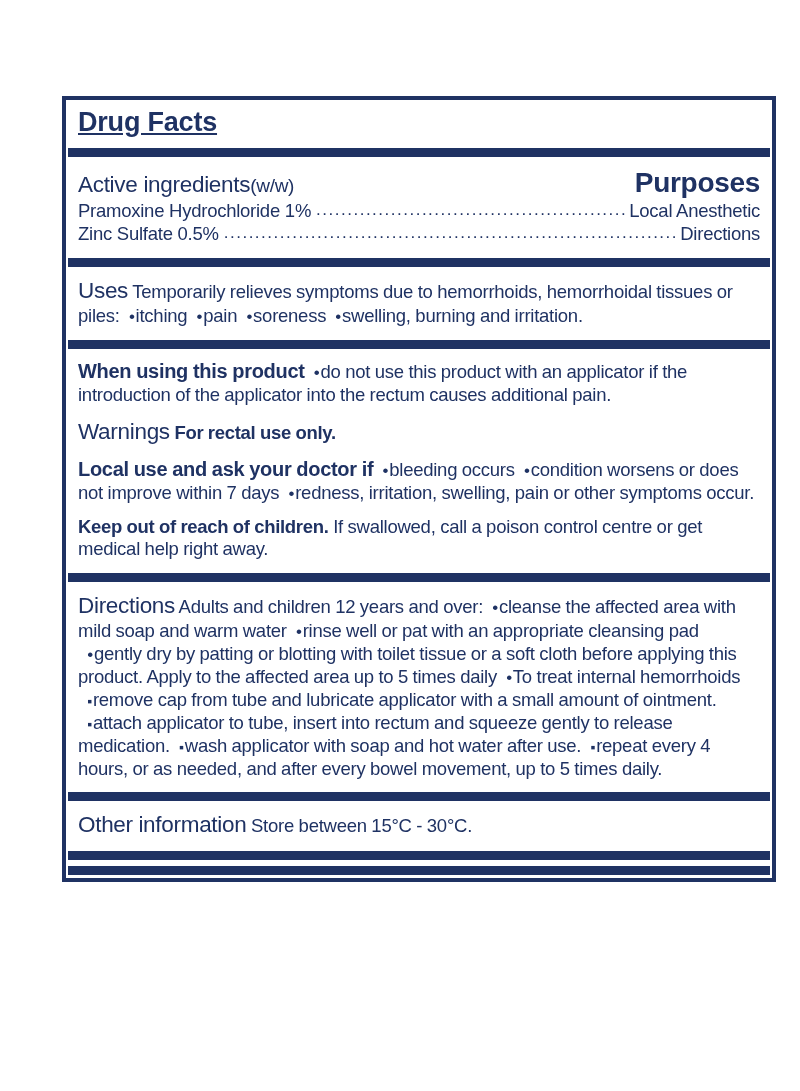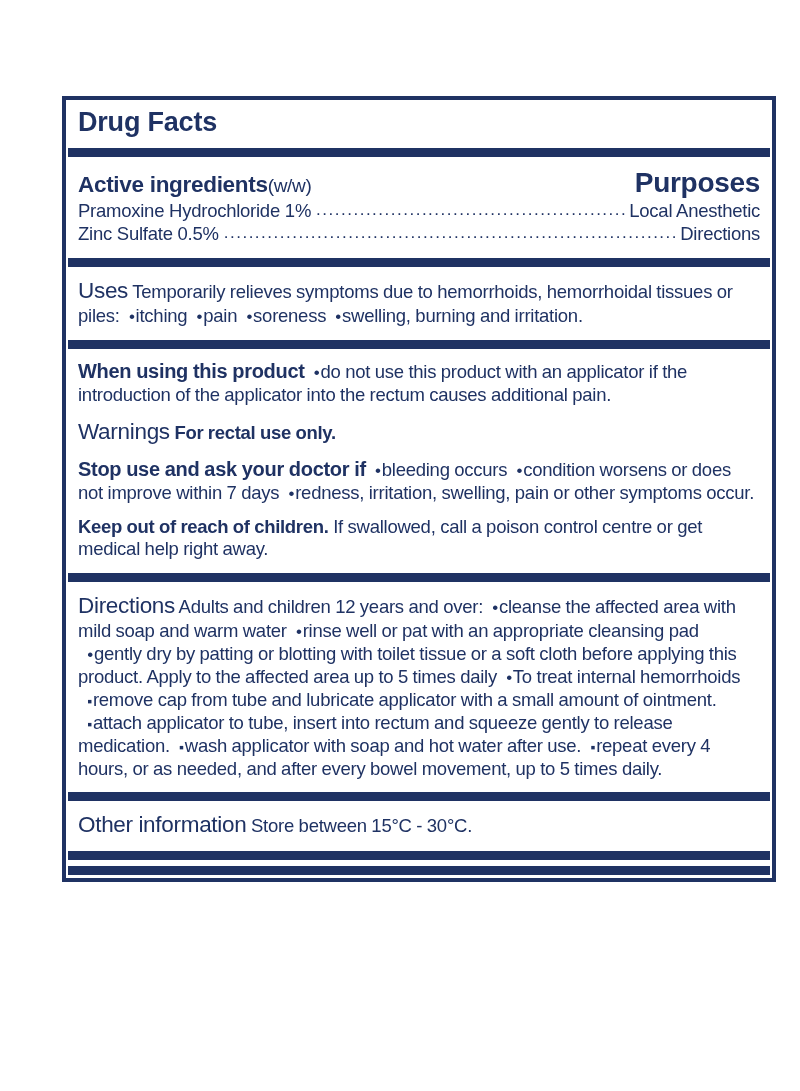--- a/index.html
+++ b/index.html
@@ -43,32 +43,33 @@
   }
 
   
   .section {
     padding: 7px 12px 9px 12px;
   }
 
   
   .title-bar {
     padding: 8px 28px 9px 12px;
+    text-decoration: underline;
   }
   .title {
     font-size: 27px;
     font-weight: bold;
     letter-spacing: -0.2px;
     line-height: 1.05;
     font-stretch: condensed;
   }
 
   
   .hd {
-    font-weight: bold;
+    font-weight: normal;
     text-align: right;
   }
   .para {
     font-size: 18.5px;
     line-height: 1.235;
     letter-spacing: -0.25px;
     word-spacing: -0.3px;
   }
   .para + .para {
     margin-top: 11px;
@@ -181,21 +182,21 @@
     <div class="section">
       <div class="para"><span class="h-lg">Uses</span><span class="bsp"> </span><span>Temporarily relieves symptoms due to hemorrhoids, hemorrhoidal tissues or piles:</span><span class="bsp">  </span><span class="b-dot">itching</span><span class="bsp">  </span><span class="b-dot">pain</span><span class="bsp">  </span><span class="b-dot">soreness</span><span class="bsp">  </span><span class="b-dot">swelling, burning and irritation.</span></div>
     </div>
     <div class="rule-thick"></div>
 
     <div class="section">
       <div class="para"><span class="h-md">When using this product</span><span class="bsp">  </span><span class="b-dot">do not use this product with an applicator if the introduction of the applicator into the rectum causes additional pain.</span></div>
 
       <div class="para"><span class="h-lg">Warnings</span><span class="bsp"> </span><span class="h-sm">For rectal use only.</span></div>
 
-      <div class="para"><span class="h-md">Stop use and ask your doctor if</span><span class="bsp">  </span><span class="b-dot">bleeding occurs</span><span class="bsp">  </span><span class="b-dot">condition worsens or does not improve within 7 days</span><span class="bsp">  </span><span class="b-dot">redness, irritation, swelling, pain or other symptoms occur.</span></div>
+      <div class="para"><span class="h-md">Local use and ask your doctor if</span><span class="bsp">  </span><span class="b-dot">bleeding occurs</span><span class="bsp">  </span><span class="b-dot">condition worsens or does not improve within 7 days</span><span class="bsp">  </span><span class="b-dot">redness, irritation, swelling, pain or other symptoms occur.</span></div>
 
       <div class="para"><span class="h-sm">Keep out of reach of children.</span><span class="bsp"> </span><span>If swallowed, call a poison control centre or get medical help right away.</span></div>
     </div>
     <div class="rule-thick"></div>
 
     <div class="section">
       <div class="para"><span class="h-lg">Directions</span><span class="bsp"> </span><span>Adults and children 12 years and over:</span><span class="bsp">  </span><span class="b-dot">cleanse the affected area with mild soap and warm water</span><span class="bsp">  </span><span class="b-dot">rinse well or pat with an appropriate cleansing pad</span><span class="bsp">  </span><span class="b-dot">gently dry by patting or blotting with toilet tissue or a soft cloth before applying this product. Apply to the affected area up to 5 times daily</span><span class="bsp">  </span><span class="b-dot">To treat internal hemorrhoids</span><span class="bsp">  </span><span class="b-sq">remove cap from tube and lubricate applicator with a small amount of ointment.</span><span class="bsp">  </span><span class="b-sq">attach applicator to tube, insert into rectum and squeeze gently to release medication.</span><span class="bsp">  </span><span class="b-sq">wash applicator with soap and hot water after use.</span><span class="bsp">  </span><span class="b-sq">repeat every 4 hours, or as needed, and after every bowel movement, up to 5 times daily.</span></div>
     </div>
     <div class="rule-thick"></div>
 

